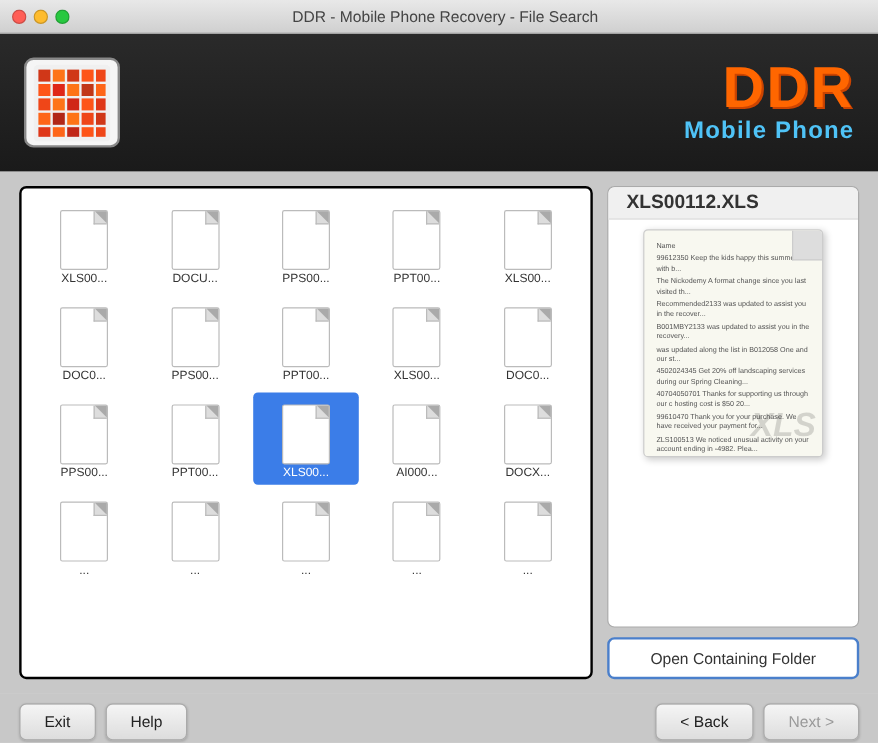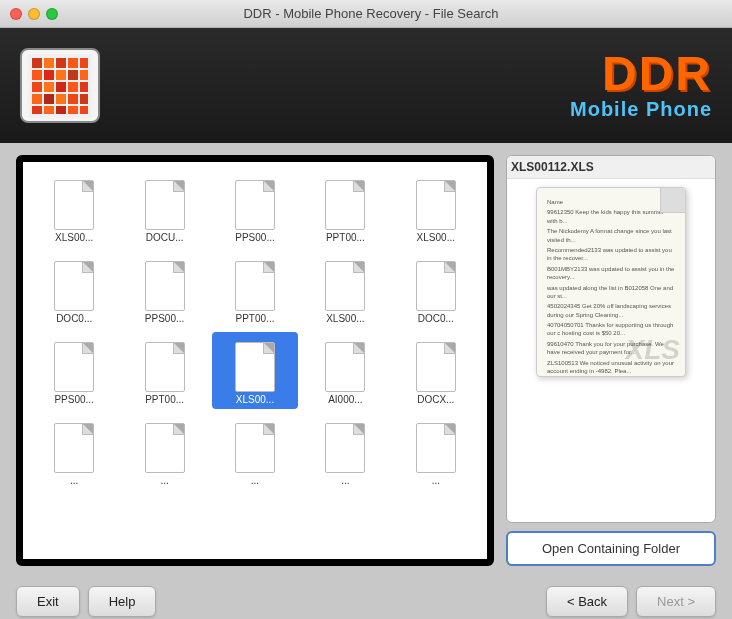--- a/index.html
+++ b/index.html
@@ -86,21 +86,21 @@
       background: #c8c8c8;
       padding: 12px 16px;
       height: 435px;
       display: flex;
       gap: 12px;
     }
 
     
     .file-grid-panel {
       background: white;
-      border: 7px solid #000000;
+      border: 2px solid #000000;
       border-radius: 6px;
       flex: 1;
       overflow: hidden;
       position: relative;
       display: flex;
       flex-direction: column;
     }
     .file-grid {
       flex: 1;
       overflow-y: auto;
@@ -181,22 +181,22 @@
       border: 1px solid #aaa;
       border-radius: 6px;
       flex: 1;
       display: flex;
       flex-direction: column;
       overflow: hidden;
     }
     .preview-title {
       background: #f0f0f0;
       border-bottom: 1px solid #ddd;
-      padding: 4px 4px;
-      font-size: 12px;
+      padding: 4px 15px;
+      font-size: 16px;
       font-weight: 600;
       color: #333;
     }
     .preview-content {
       flex: 1;
       display: flex;
       justify-content: center;
       padding: 8px;
       position: relative;
     }

